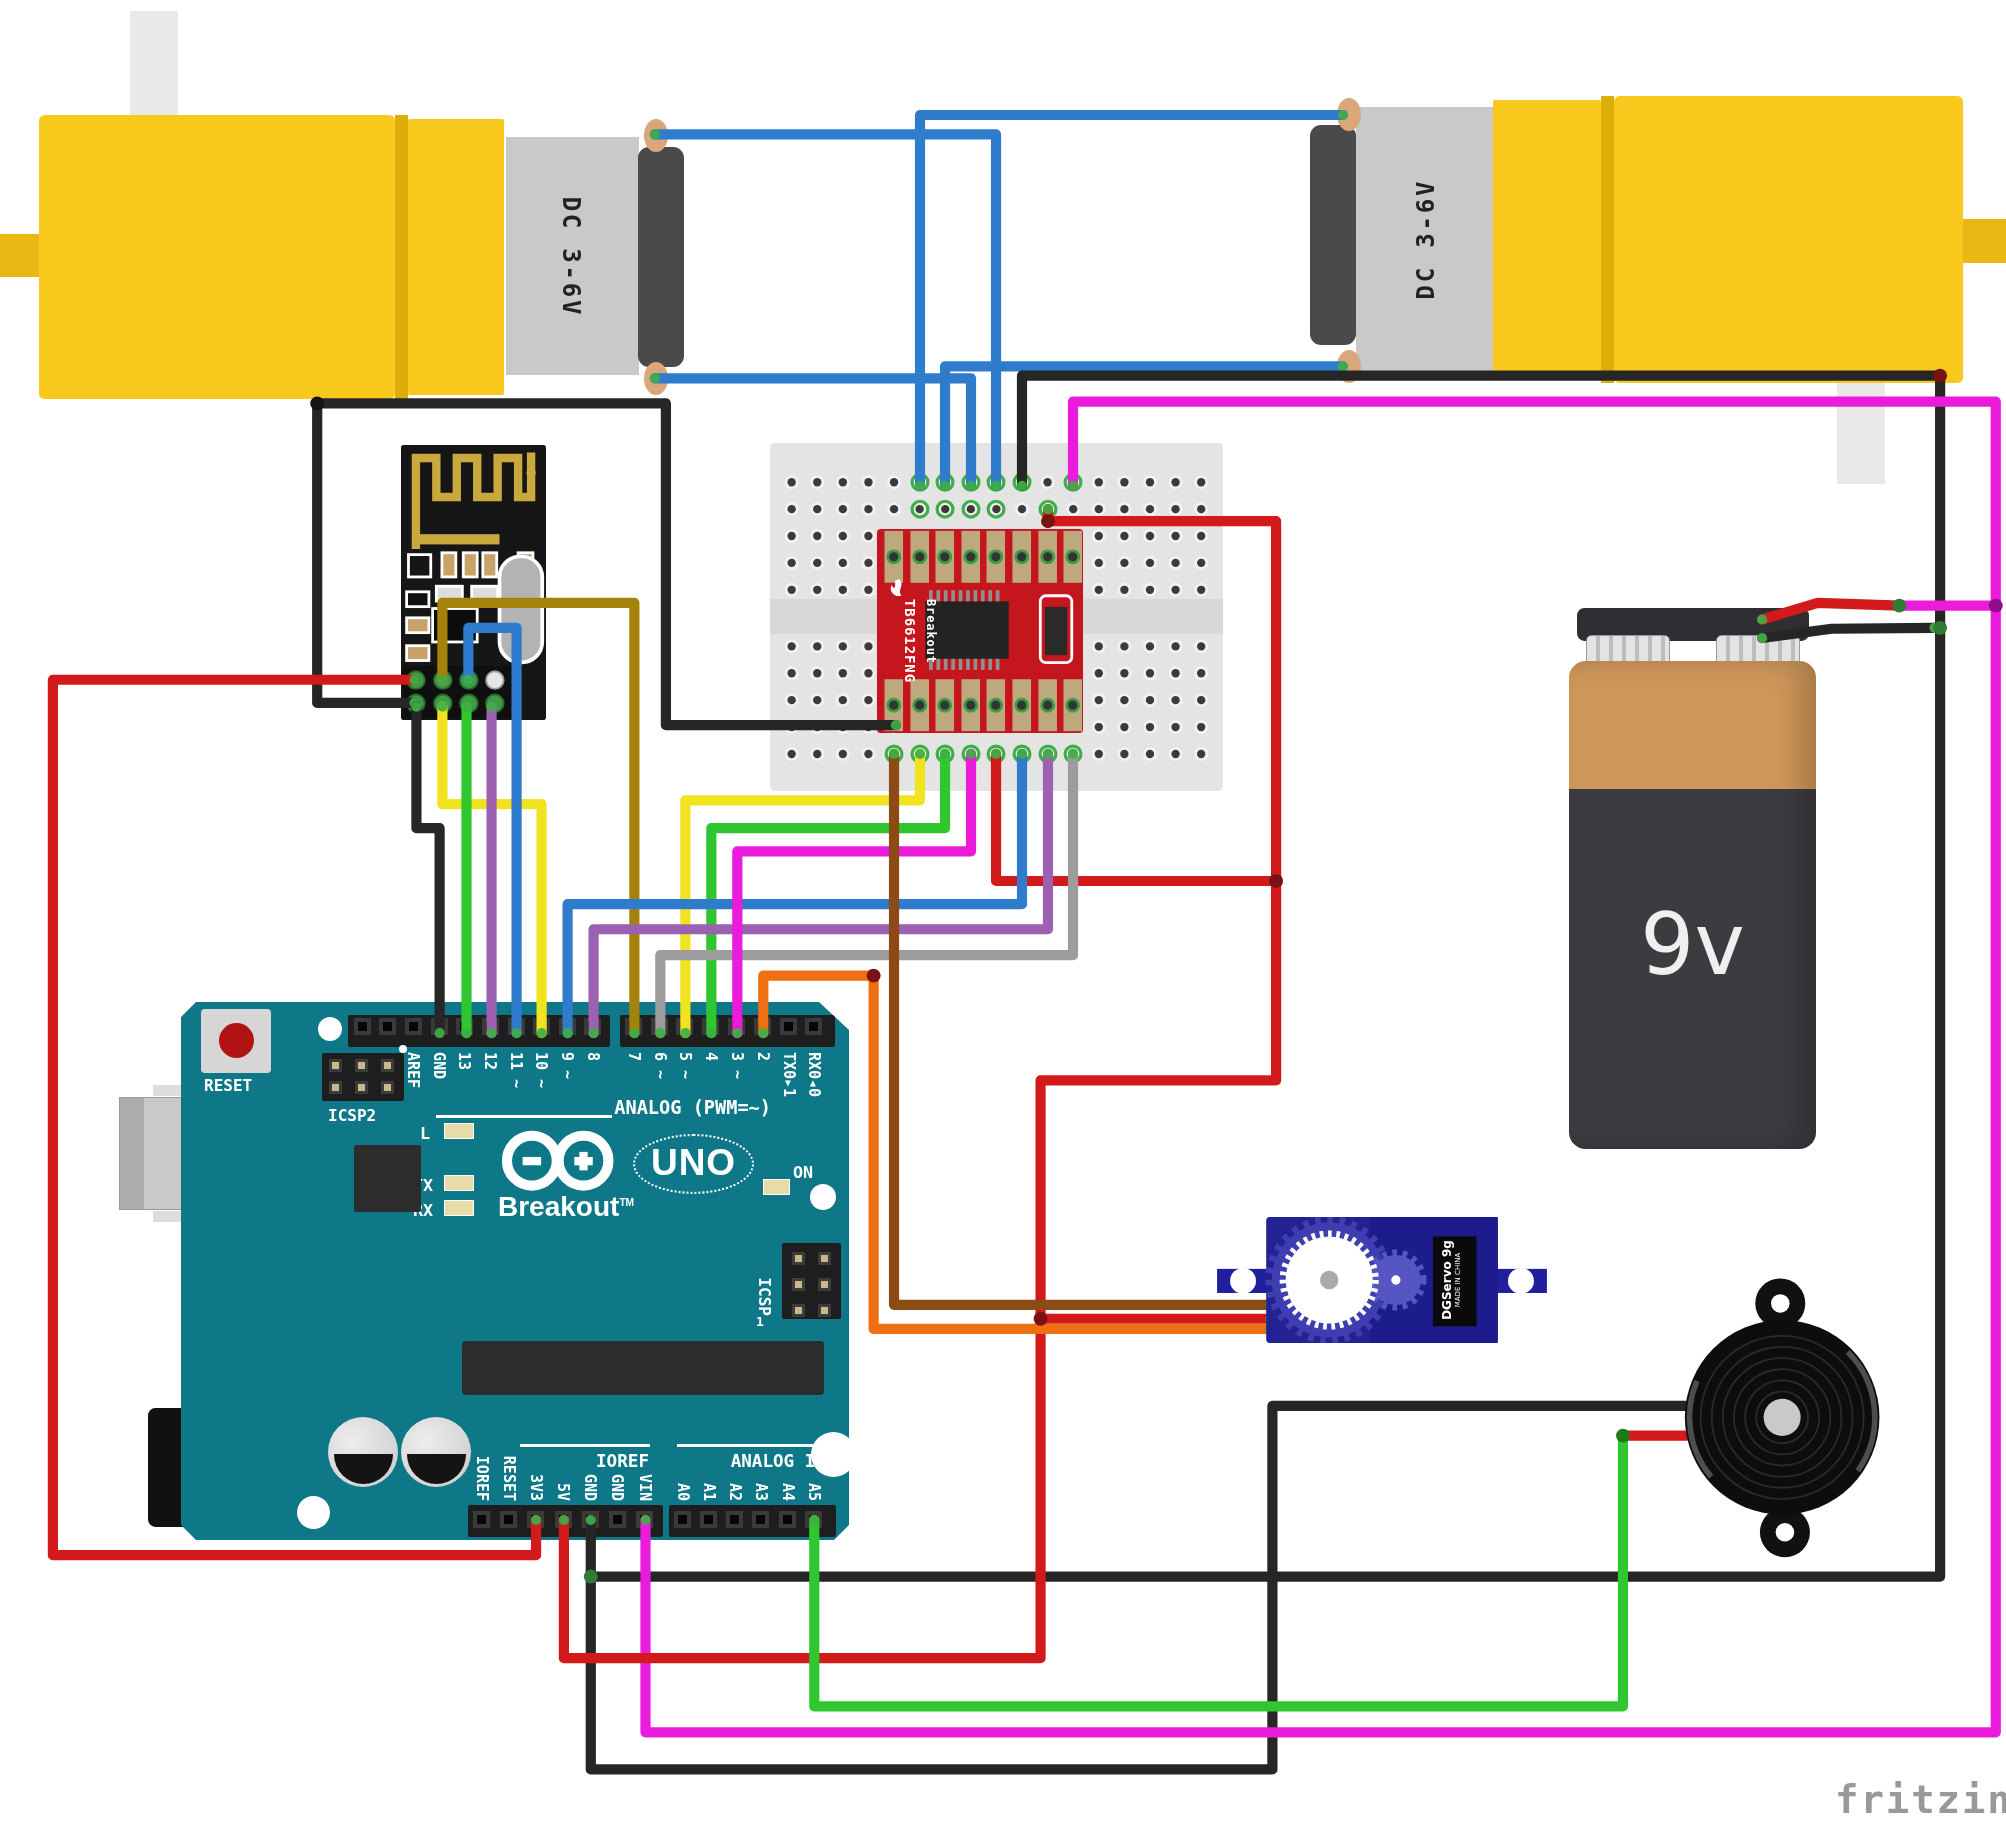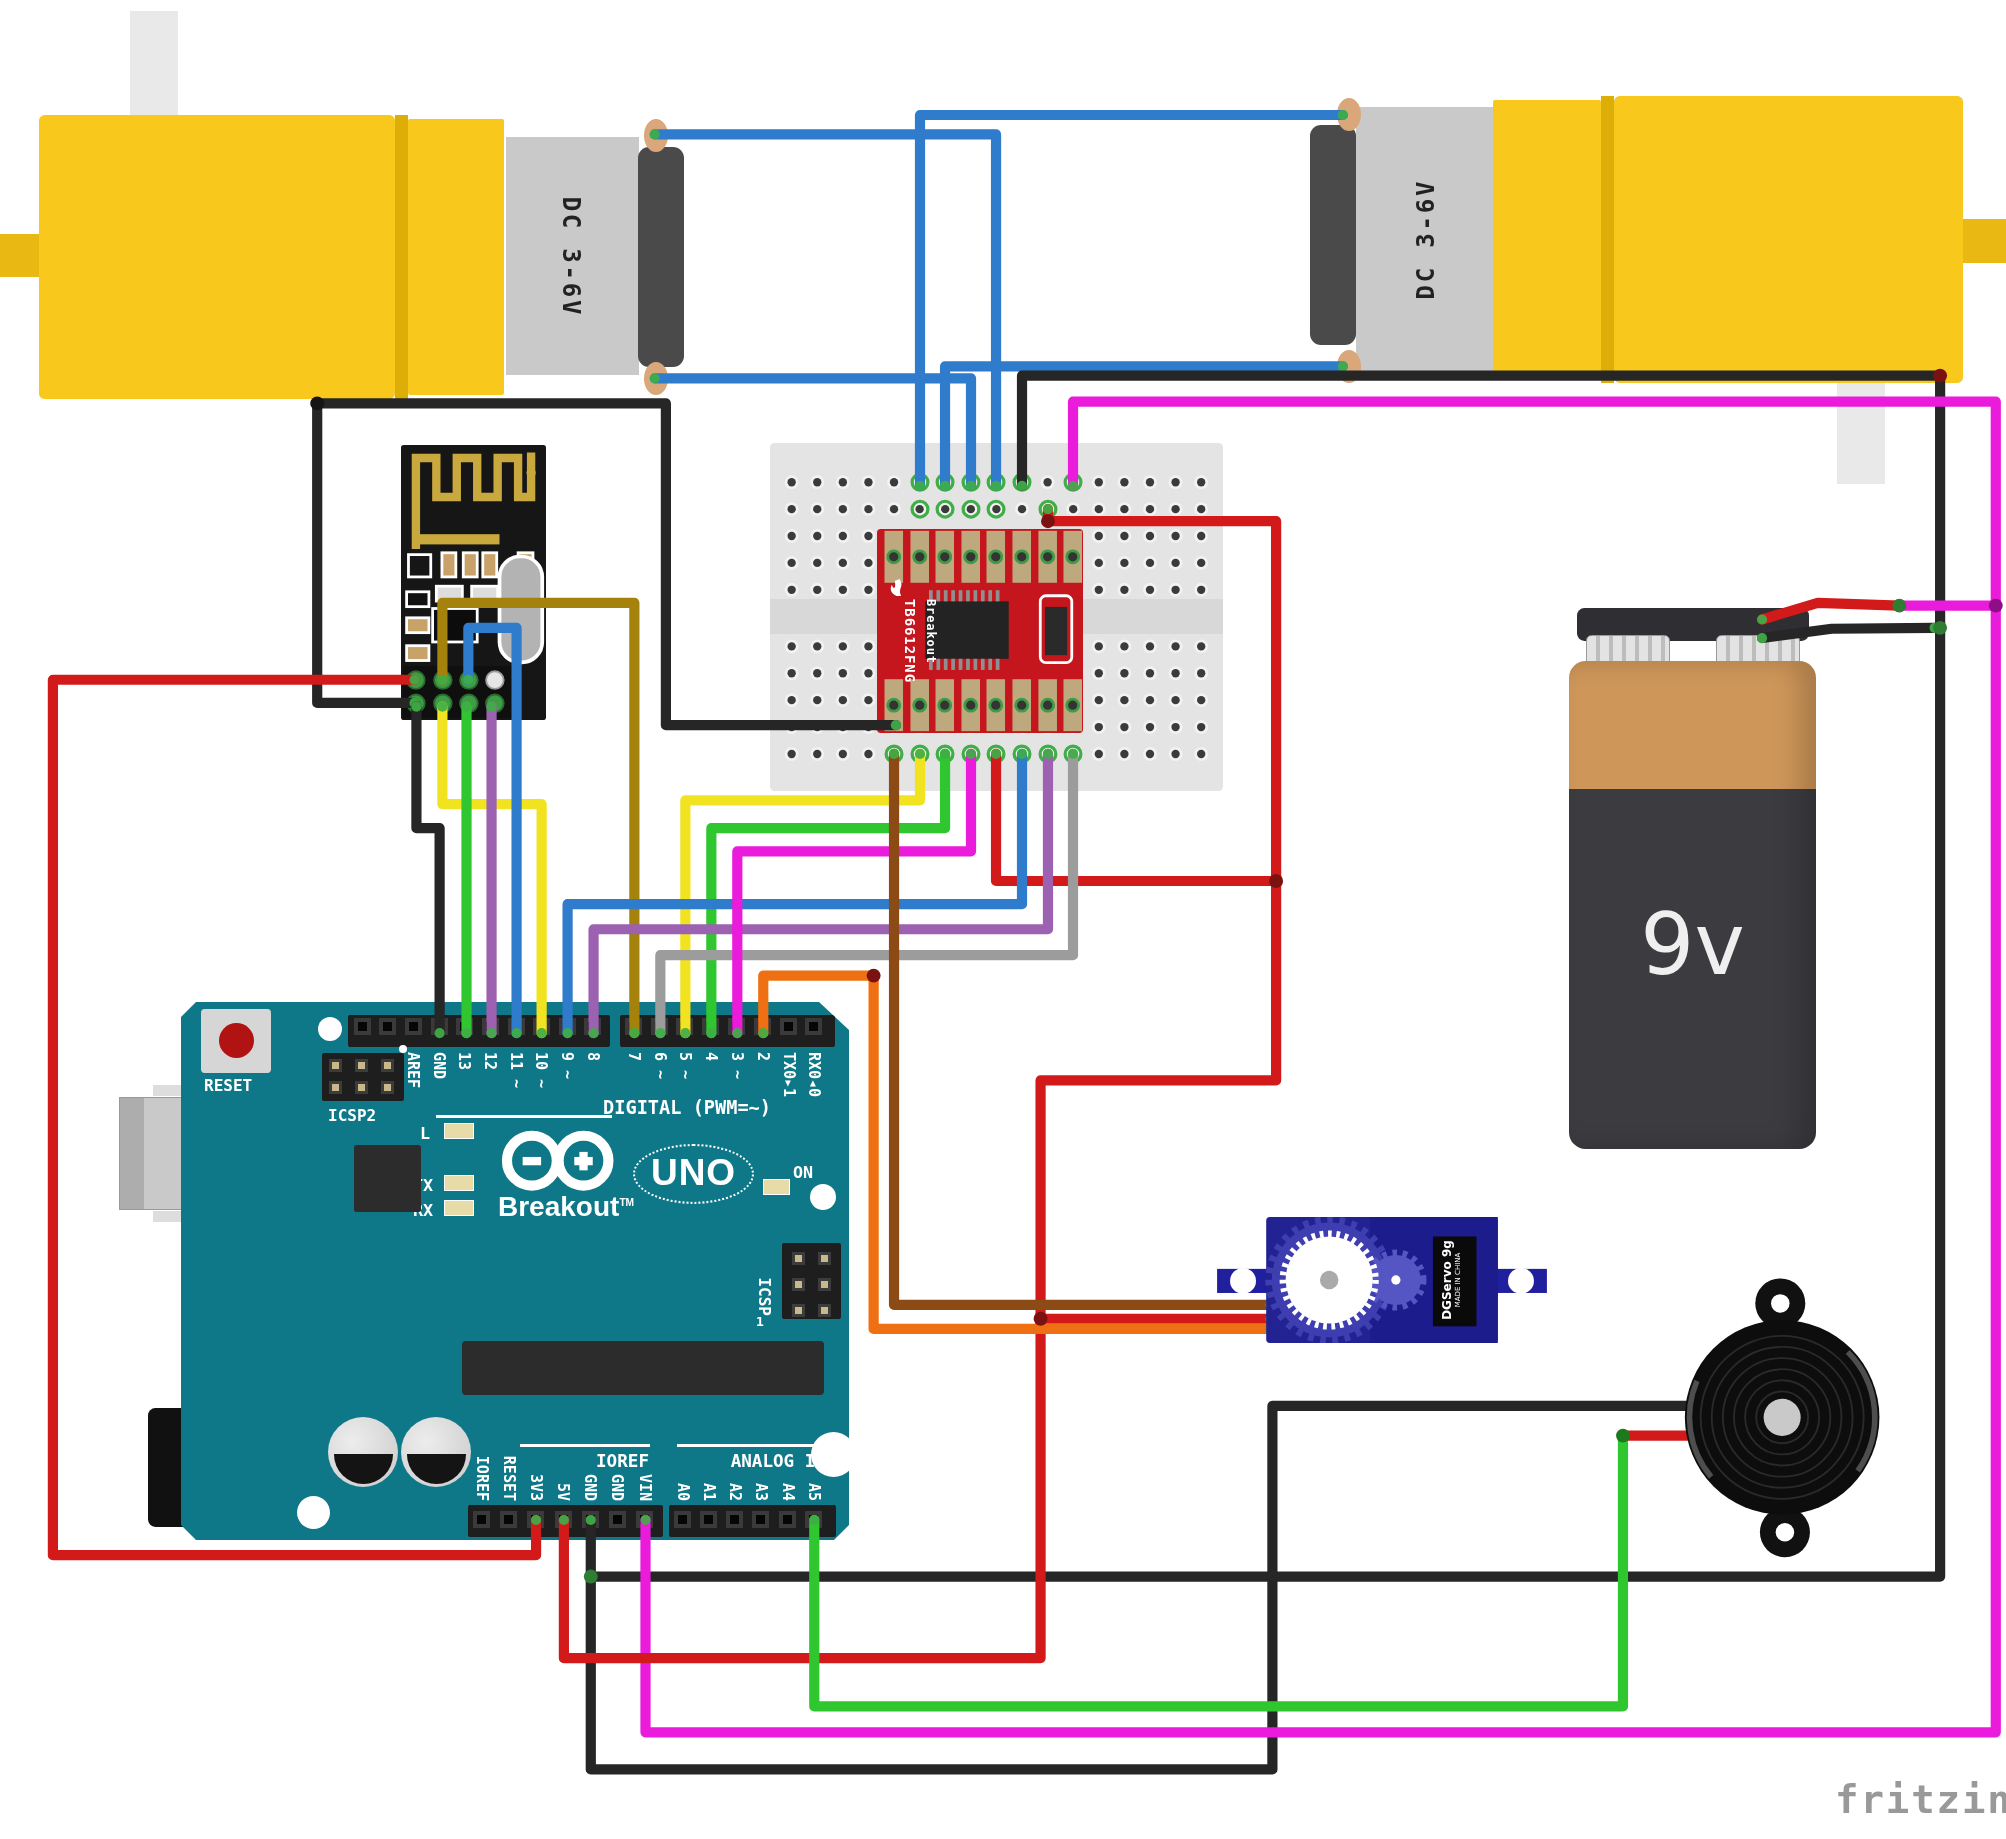--- a/index.html
+++ b/index.html
@@ -617,21 +617,21 @@
         <div class="pinsq" style="left: 545px; top: 509px;"></div>
         <span class="vu" style="left: 563px; top: 399px;">A2</span>
         <div class="pinsq" style="left: 571px; top: 509px;"></div>
         <span class="vu" style="left: 589px; top: 399px;">A3</span>
         <div class="pinsq" style="left: 598px; top: 509px;"></div>
         <span class="vu" style="left: 616px; top: 399px;">A4</span>
         <div class="pinsq" style="left: 624px; top: 509px;"></div>
         <span class="vu" style="left: 642px; top: 399px;">A5</span>
       </div>
     <div class="silk" style="left:255px;top:113px;width:176px;height:2.8px;background:#fff;"></div>
-    <div class="silk" style="left:306px;top:95px;width:284px;text-align:right;font:bold 18.6px 'DejaVu Sans Mono',monospace;">DIGITAL (PWM=~)</div>
+    <div class="silk" style="left:306px;top:95px;width:284px;text-align:right;font:bold 18.6px 'DejaVu Sans Mono',monospace;">ANALOG (PWM=~)</div>
     <div class="silk" style="left:339px;top:442px;width:130px;height:2.8px;background:#fff;"></div>
     <div class="silk" style="left:496px;top:442px;width:148px;height:2.8px;background:#fff;"></div>
     <div class="silk" style="left:378px;top:449px;width:90px;text-align:right;font:bold 17.6px 'DejaVu Sans Mono',monospace;">IOREF</div>
     <div class="silk" style="left:501px;top:449px;width:144px;text-align:right;font:bold 17.6px 'DejaVu Sans Mono',monospace;">ANALOG IN</div>
 
     <div class="abs" style="left:20.4px;top:7.4px;width:70px;height:64px;background:#D6D6D6;border-radius:3.7px;">
       <div class="abs" style="left:17.6px;top:14px;width:35px;height:35px;background:#B11212;border-radius:50%;"></div>
     </div>
     <div class="silk" style="left:23px;top:74px;font:bold 16px 'DejaVu Sans Mono',monospace;">RESET</div>
 
@@ -656,21 +656,21 @@
     <div class="led" style="left:582px;top:177px;width:25px;height:14px;"></div>
     <div class="silk" style="left:612px;top:160px;font:bold 16.7px 'DejaVu Sans Mono',monospace;">ON</div>
 
     <svg class="abs" style="left:306px;top:119px;" width="158" height="83" viewBox="0 0 170 90">
       <circle cx="48" cy="43" r="27" fill="none" stroke="#fff" stroke-width="11"></circle>
       <circle cx="104" cy="43" r="27" fill="none" stroke="#fff" stroke-width="11"></circle>
       <rect x="38" y="39" width="20" height="9" fill="#fff"></rect>
       <rect x="94" y="39" width="20" height="9" fill="#fff"></rect>
       <rect x="99.5" y="33.5" width="9" height="20" fill="#fff"></rect>
     </svg>
-    <div class="abs" style="left:452px;top:142px;width:117px;height:56px;border:2.8px dotted #fff;border-radius:50%;text-align:center;">
+    <div class="abs" style="left:452px;top:132px;width:117px;height:56px;border:2.8px dotted #fff;border-radius:50%;text-align:center;">
       <span class="silk" style="position:static;font:bold 37px 'Liberation Sans',sans-serif;line-height:54px;letter-spacing:0.9px;">UNO</span>
     </div>
     <div class="silk" style="left:317px;top:189px;font:bold 28px 'Liberation Sans',sans-serif;"><span>Breakout</span><sup style="font-size:10.2px;">TM</sup></div>
 
     <div class="hstrip" style="left:601px;top:241px;width:59px;height:76px;"></div>
     <div id="icsp-pins">
         <div class="abs" style="left: 611px; top: 250px; width: 7.4px; height: 7.4px; background: rgb(201, 185, 138); border: 3.7px solid rgb(60, 60, 60);"></div>
         <div class="abs" style="left: 637px; top: 250px; width: 7.4px; height: 7.4px; background: rgb(201, 185, 138); border: 3.7px solid rgb(60, 60, 60);"></div>
         <div class="abs" style="left: 611px; top: 276px; width: 7.4px; height: 7.4px; background: rgb(201, 185, 138); border: 3.7px solid rgb(60, 60, 60);"></div>
         <div class="abs" style="left: 637px; top: 276px; width: 7.4px; height: 7.4px; background: rgb(201, 185, 138); border: 3.7px solid rgb(60, 60, 60);"></div>

